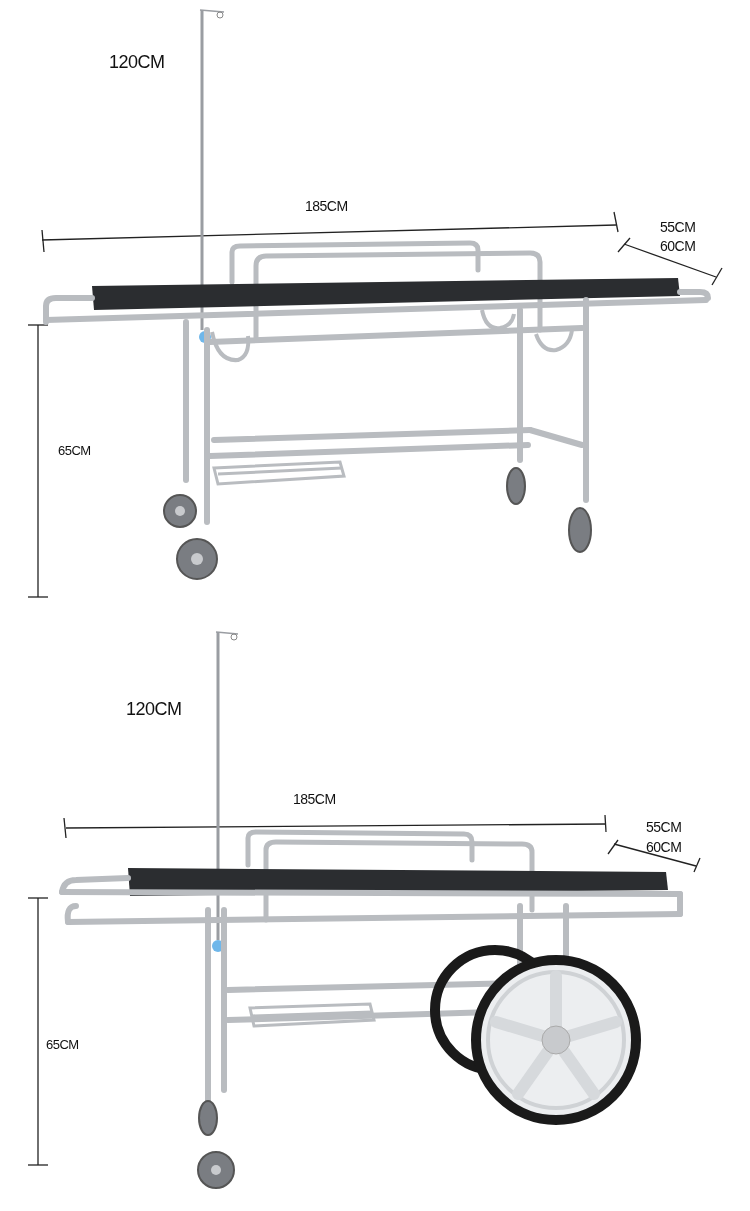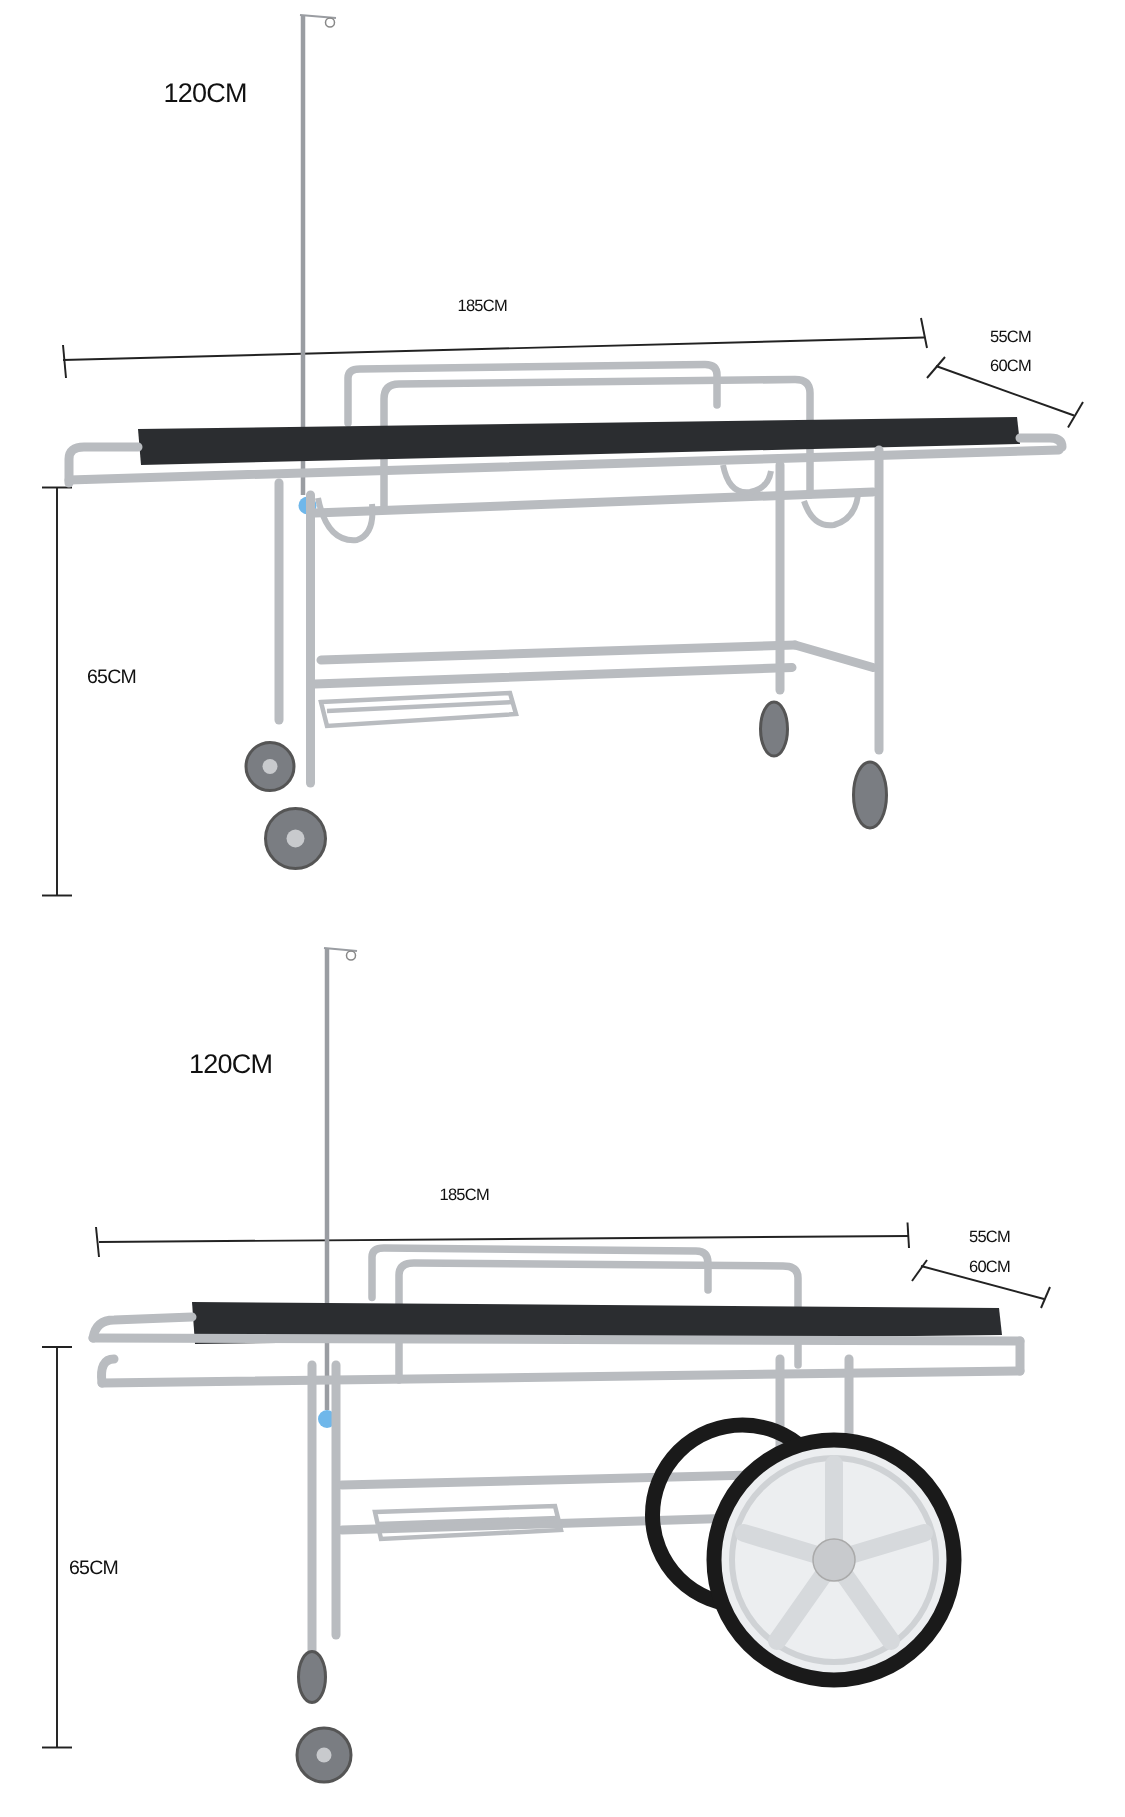--- a/index.html
+++ b/index.html
@@ -1,18 +1,18 @@
 <!DOCTYPE html>
 <html><head>
 <meta charset="utf-8">
 <style>
   html, body { margin:0; padding:0; background:#ffffff; }
   body { width:750px; height:1211px; position:relative; overflow:hidden; font-family:"Liberation Sans", sans-serif; }
   .panel { position:absolute; left:0; width:750px; }
-  .label { position:absolute; color:#111; font-size:11px; letter-spacing:-0.5px; white-space:nowrap; }
+  .label { position:absolute; color:#111; font-size:14px; letter-spacing:-0.5px; white-space:nowrap; }
   .label.big { font-size:18px; }
   svg { position:absolute; left:0; top:0; }
 </style>
 </head>
 <body>
 
 <div class="panel" style="top:0;height:610px;">
   <svg width="750" height="610">
 
     <g stroke="#222" stroke-width="1.3" fill="none">

